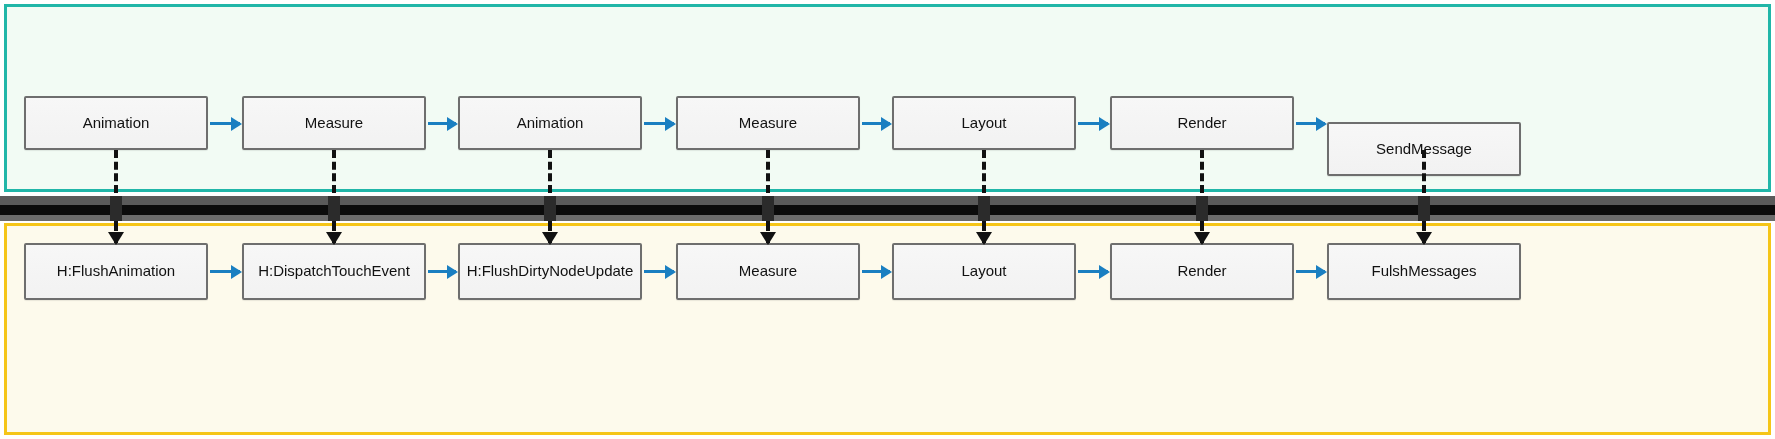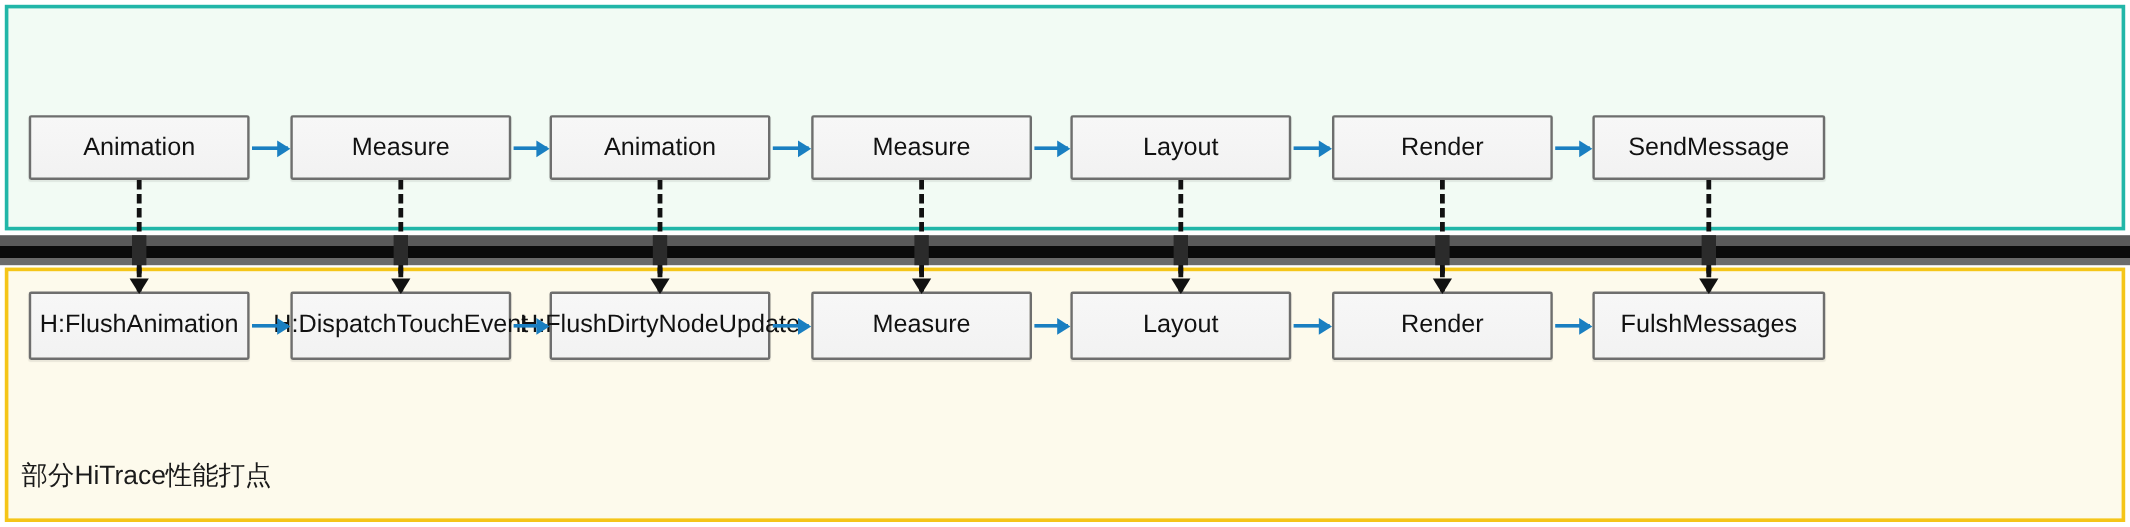--- a/index.html
+++ b/index.html
@@ -80,21 +80,21 @@
   .node {
     position: absolute;
     background: linear-gradient(#f7f7f7, #f2f2f2);
     border: 2px solid #6e6e6e;
     border-radius: 2px;
     display: flex;
     align-items: center;
     justify-content: center;
     text-align: center;
     color: #111111;
-    font-size: 21px;
+    font-size: 15px;
     line-height: 1.25;
     padding: 2px 6px;
     box-shadow: 0 1px 1px rgba(0,0,0,.08);
   }
   .row-top    { top: 96px; height: 54px; }
   .row-bottom { top: 243px; height: 57px; }
 
   
   .harrow {
     position: absolute;
@@ -150,30 +150,29 @@
 <div id="canvas">
 
   <div id="top-panel" class="panel"></div>
 
   <div id="sep-gray"></div>
   <div id="sep-black"></div>
   <div id="sep-gray2"></div>
 
   <div id="bottom-panel" class="panel"></div>
 
-  <div id="bottom-title" class="panel-title">部分HiTrace性能打点</div>
 
   <div id="dynamic-layer">
       <div class="node row-top" style="left: 24px; width: 184px;">Animation</div>
       <div class="node row-top" style="left: 242px; width: 184px;">Measure</div>
       <div class="node row-top" style="left: 458px; width: 184px;">Animation</div>
       <div class="node row-top" style="left: 676px; width: 184px;">Measure</div>
       <div class="node row-top" style="left: 892px; width: 184px;">Layout</div>
       <div class="node row-top" style="left: 1110px; width: 184px;">Render</div>
-      <div class="node row-top" style="left: 1327px; width: 194px;">SendMessage</div>
+      <div class="node row-top" style="left: 1327px; width: 194px; margin-top: 26px;">SendMessage</div>
       <div class="node row-bottom" style="left: 24px; width: 184px;">H:FlushAnimation</div>
       <div class="node row-bottom" style="left: 242px; width: 184px;">H:DispatchTouchEvent</div>
       <div class="node row-bottom" style="left: 458px; width: 184px;">H:FlushDirtyNodeUpdate</div>
       <div class="node row-bottom" style="left: 676px; width: 184px;">Measure</div>
       <div class="node row-bottom" style="left: 892px; width: 184px;">Layout</div>
       <div class="node row-bottom" style="left: 1110px; width: 184px;">Render</div>
       <div class="node row-bottom" style="left: 1327px; width: 194px;">FulshMessages</div>
       <div class="harrow row-top-arrow" style="left: 210px; width: 30px;"></div>
       <div class="harrow row-top-arrow" style="left: 428px; width: 28px;"></div>
       <div class="harrow row-top-arrow" style="left: 644px; width: 30px;"></div>

